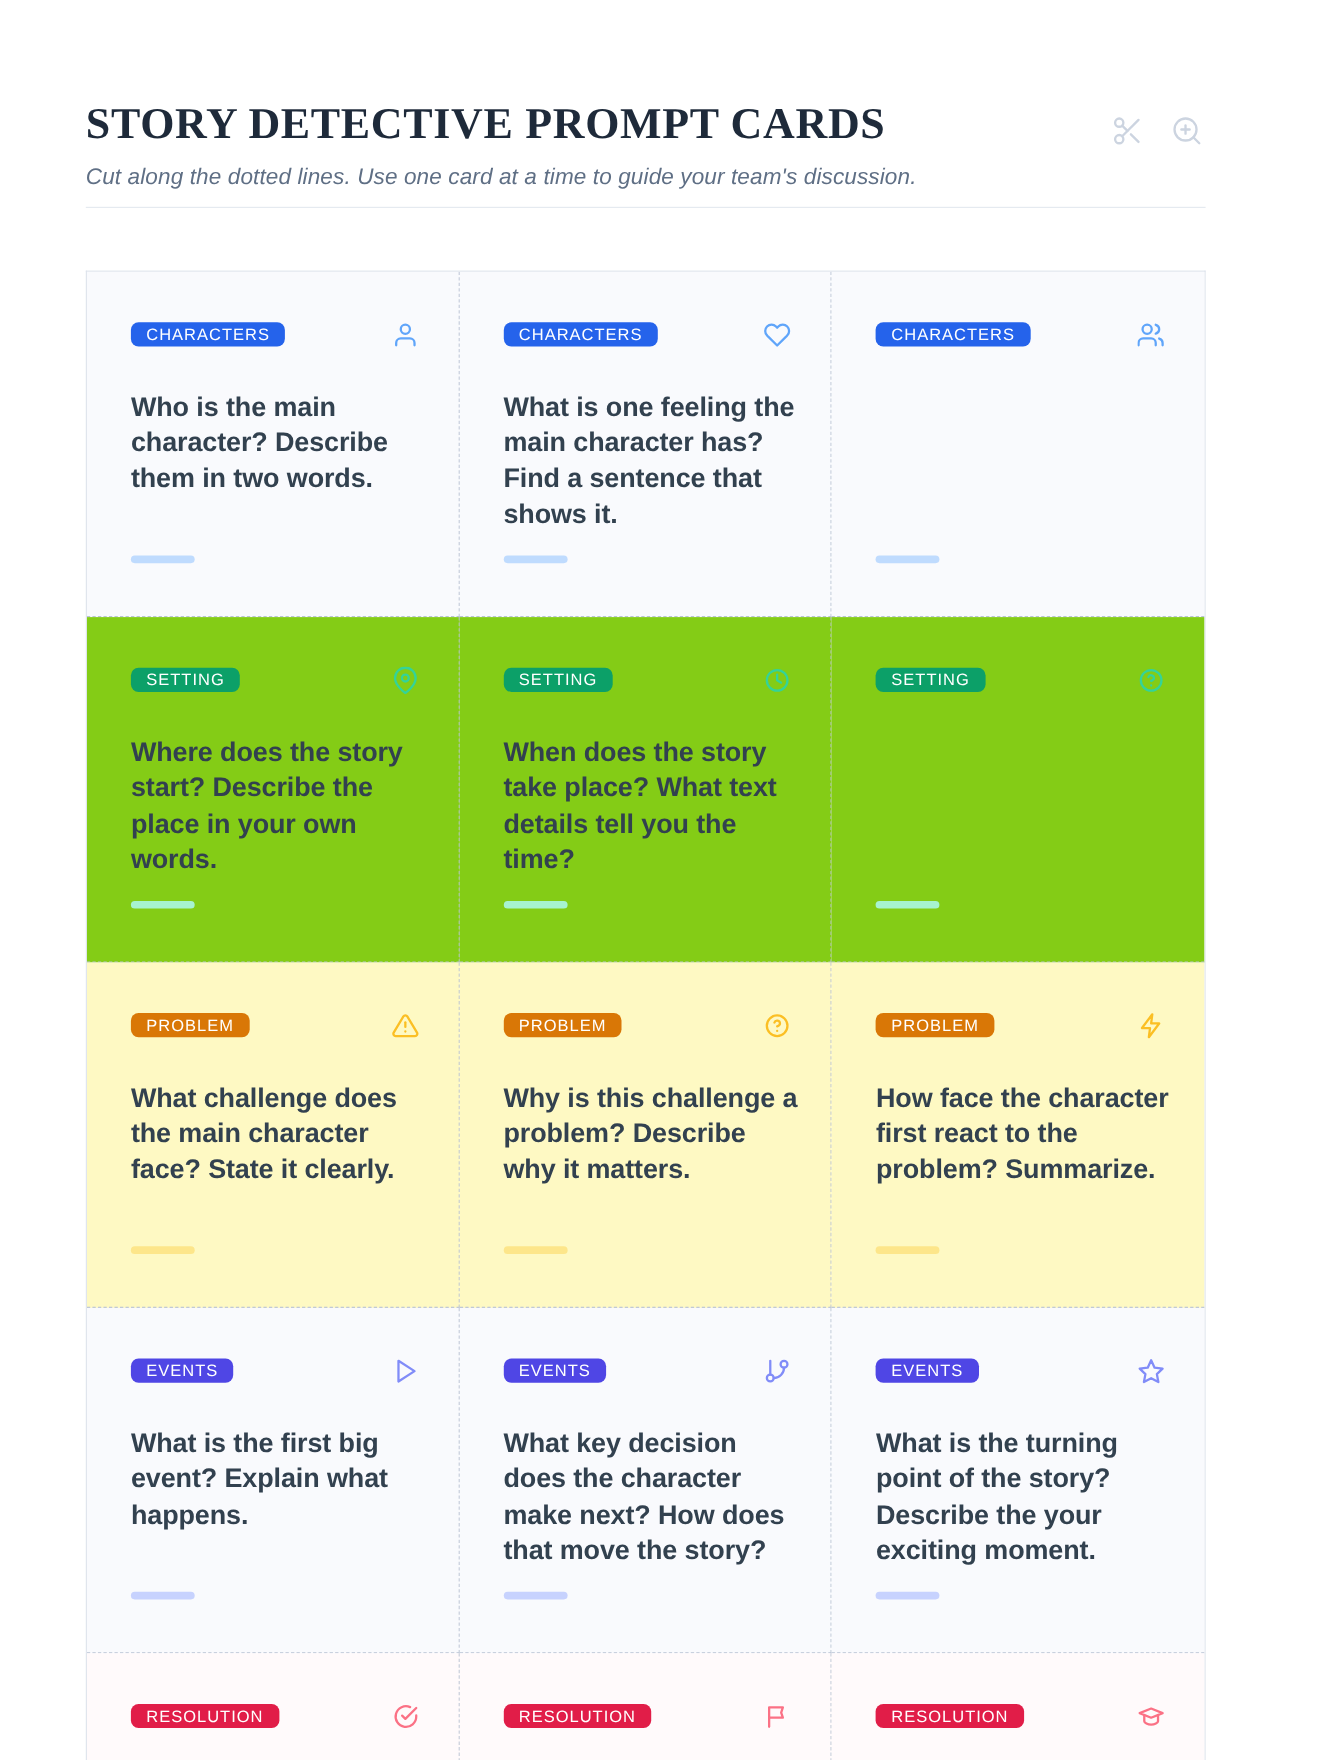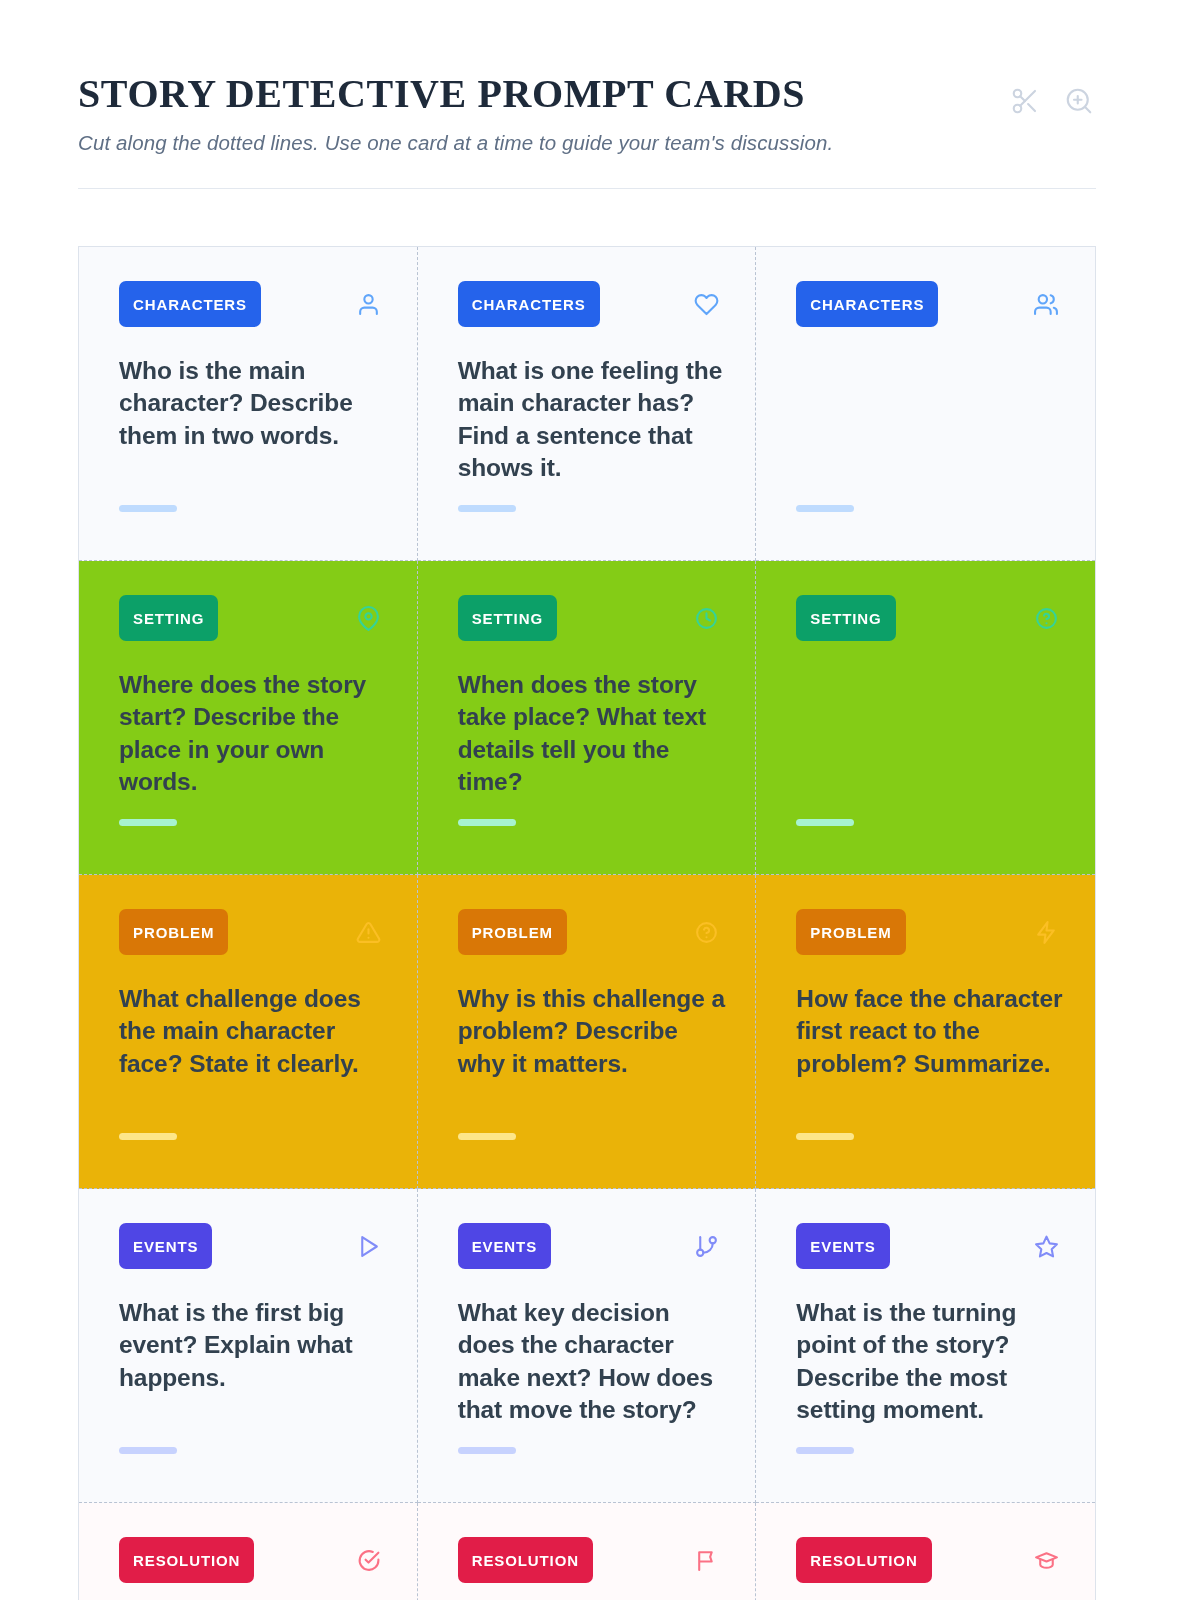--- a/index.html
+++ b/index.html
@@ -22,20 +22,21 @@
   .header {
     position: absolute;
     left: 78px;
     top: 72px;
     width: 1018px;
   }
   .header-row {
     display: flex;
     align-items: flex-start;
     justify-content: space-between;
+    margin-top: 18px;
   }
   .title-block { padding-top: 0; }
   .page-title {
     font-family: "Liberation Serif", serif;
     font-weight: bold;
     font-size: 40px;
     letter-spacing: 0.6px;
     color: #1e2a3a;
     line-height: 1.1;
     white-space: nowrap;
@@ -91,26 +92,26 @@
 
   .card-top {
     display: flex;
     align-items: center;
     justify-content: space-between;
     height: 34px;
   }
   .badge {
     display: inline-flex;
     align-items: center;
-    height: 46px;
+    height: 22px;
     padding: 0 14px;
     border-radius: 7px;
     color: #ffffff;
     font-size: 15px;
-    font-weight: bold;
+    font-weight: normal;
     letter-spacing: 0.9px;
     line-height: 1;
     white-space: nowrap;
   }
   .card-icon {
     margin-right: 6px;
     display: flex;
     align-items: center;
     justify-content: center;
   }
@@ -130,21 +131,21 @@
     left: 40px;
     bottom: 48px;
     width: 58px;
     height: 7px;
     border-radius: 4px;
   }
 
   
   .cat-characters { background: #f9fafd; }
   .cat-setting    { background: #84cc16; }
-  .cat-problem    { background: #eab308; }
+  .cat-problem    { background: #fef9c3; }
   .cat-events     { background: #f9fafd; }
   .cat-resolution { background: #fffafb; }
 </style>
 </head>
 <body>
 
 <div class="page">
 
   <div class="header">
     <div class="header-row">
@@ -336,21 +337,21 @@
 
     <div class="card cat-events">
       <div class="card-top">
         <span class="badge" style="background:#4f46e5">EVENTS</span>
         <span class="card-icon">
           <svg width="25" height="25" viewBox="0 0 24 24" fill="none" stroke="#818cf8" stroke-width="2" stroke-linecap="round" stroke-linejoin="round">
             <polygon points="12 2.5 15 9 22 9.8 17 14.6 18.3 21.5 12 18.2 5.7 21.5 7 14.6 2 9.8 9 9 12 2.5"></polygon>
           </svg>
         </span>
       </div>
-      <div class="prompt">What is the turning point of the story? Describe the most setting moment.</div>
+      <div class="prompt">What is the turning point of the story? Describe the your exciting moment.</div>
       <div class="accent" style="background:#c7d2fe"></div>
     </div>
 
     <div class="card cat-resolution">
       <div class="card-top">
         <span class="badge" style="background:#e11d48">RESOLUTION</span>
         <span class="card-icon">
           <svg width="25" height="25" viewBox="0 0 24 24" fill="none" stroke="#fb7185" stroke-width="2" stroke-linecap="round" stroke-linejoin="round">
             <path d="M21.5 11.1V12a9 9 0 1 1-5.34-8.22"></path>
             <polyline points="21.5 4.5 12 14 9.2 11.2"></polyline>

